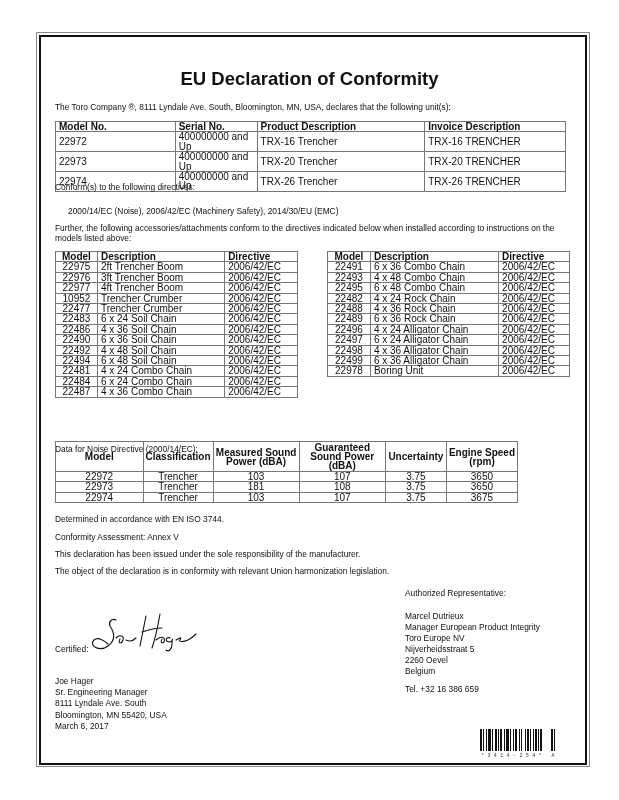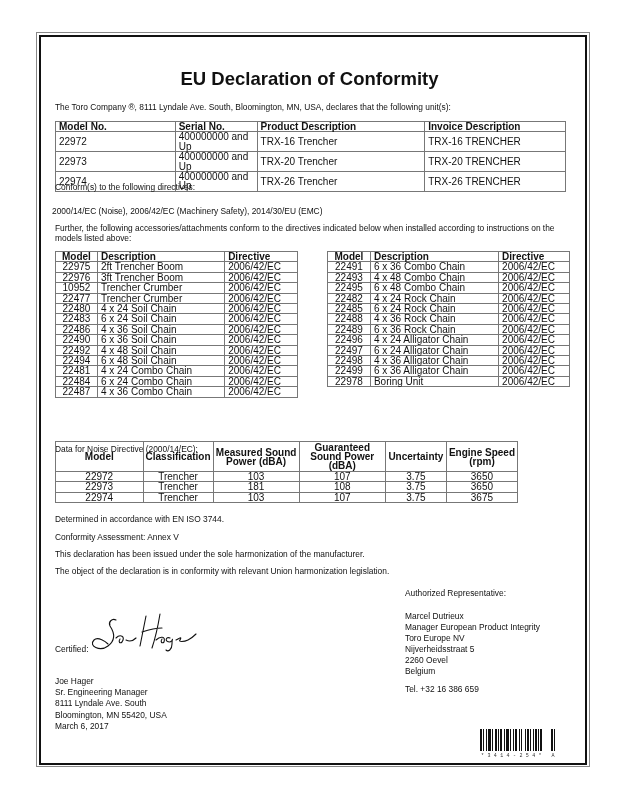--- a/index.html
+++ b/index.html
@@ -67,21 +67,21 @@
       <tr>
         <td>22974</td>
         <td>400000000 and Up</td>
         <td>TRX-26 Trencher</td>
         <td>TRX-26 TRENCHER</td>
       </tr>
     </tbody>
 </table>
 
 <div class="abs para" style="left:55px;top:182px;">Conform(s) to the following directives:</div>
-<div class="abs para" style="left:52px;top:206px;">2000/14/EC (Noise), 2006/42/EC (Machinery Safety), 2014/30/EU (EMC)</div>
+<div class="abs para" style="left:68px;top:206px;">2000/14/EC (Noise), 2006/42/EC (Machinery Safety), 2014/30/EU (EMC)</div>
 <div class="abs para" style="left:55px;top:224px;width:518px;white-space:normal;line-height:9.5px;">Further, the following accessories/attachments conform to the directives indicated below when installed according to instructions on the models listed above:</div>
 
 <table class="acc-left">
   <colgroup>
       <col style="width:42px">
       <col style="width:128px">
       <col style="width:73px">
     </colgroup>
   <thead>
       <tr>
@@ -95,32 +95,32 @@
         <td>22975</td>
         <td>2ft Trencher Boom</td>
         <td>2006/42/EC</td>
       </tr>
       <tr>
         <td>22976</td>
         <td>3ft Trencher Boom</td>
         <td>2006/42/EC</td>
       </tr>
       <tr>
+        <td>22977</td>
+        <td>4ft Trencher Boom</td>
+        <td>2006/42/EC</td>
+      </tr>
+      <tr>
         <td>10952</td>
         <td>Trencher Crumber</td>
         <td>2006/42/EC</td>
       </tr>
       <tr>
         <td>22477</td>
         <td>Trencher Crumber</td>
-        <td>2006/42/EC</td>
-      </tr>
-      <tr>
-        <td>22480</td>
-        <td>4 x 24 Soil Chain</td>
         <td>2006/42/EC</td>
       </tr>
       <tr>
         <td>22483</td>
         <td>6 x 24 Soil Chain</td>
         <td>2006/42/EC</td>
       </tr>
       <tr>
         <td>22486</td>
         <td>4 x 36 Soil Chain</td>
@@ -184,25 +184,20 @@
         <td>2006/42/EC</td>
       </tr>
       <tr>
         <td>22495</td>
         <td>6 x 48 Combo Chain</td>
         <td>2006/42/EC</td>
       </tr>
       <tr>
         <td>22482</td>
         <td>4 x 24 Rock Chain</td>
-        <td>2006/42/EC</td>
-      </tr>
-      <tr>
-        <td>22485</td>
-        <td>6 x 24 Rock Chain</td>
         <td>2006/42/EC</td>
       </tr>
       <tr>
         <td>22488</td>
         <td>4 x 36 Rock Chain</td>
         <td>2006/42/EC</td>
       </tr>
       <tr>
         <td>22489</td>
         <td>6 x 36 Rock Chain</td>
@@ -280,21 +275,21 @@
         <td>103</td>
         <td>107</td>
         <td>3.75</td>
         <td>3675</td>
       </tr>
     </tbody>
 </table>
 
 <div class="abs para" style="left:55px;top:514px;">Determined in accordance with EN ISO 3744.</div>
 <div class="abs para" style="left:55px;top:532px;">Conformity Assessment:  Annex V</div>
-<div class="abs para" style="left:55px;top:549px;">This declaration has been issued under the sole harmonization of the manufacturer.</div>
+<div class="abs para" style="left:55px;top:549px;">This declaration has been issued under the sole responsibility of the manufacturer.</div>
 <div class="abs para" style="left:55px;top:566px;">The object of the declaration is in conformity with relevant Union harmonization legislation.</div>
 
 <div class="abs para" style="left:55px;top:600px;margin-top:44px;">Certified:</div>
 
 <svg class="sig" viewBox="0 0 112 48">
   <path d="M30 8 C26 6, 22 10, 24 14 C28 20, 30 28, 22 34 C14 40, 2 34, 8 28 C12 24, 20 30, 22 32 M30 26 C34 22, 40 24, 36 30 C34 32, 32 30, 34 27 M40 28 C44 30, 48 28, 50 26 M60 4 C58 14, 56 24, 54 34 M74 2 C72 14, 70 24, 66 36 M56 20 C62 18, 70 16, 76 16 M70 28 C74 24, 80 24, 78 30 C76 32, 74 30, 76 27 M84 26 C80 24, 78 30, 84 30 C88 28, 86 24, 86 32 C86 38, 82 40, 80 38 M90 28 C94 26, 96 24, 94 28 C92 30, 98 30, 102 28 C106 26, 108 24, 110 22" fill="none" stroke="#111" stroke-width="1.1" stroke-linecap="round"></path>
 </svg>
 
 <div class="abs para" style="left:55px;top:676px;line-height:11.2px;">
   <div>Joe Hager</div>

